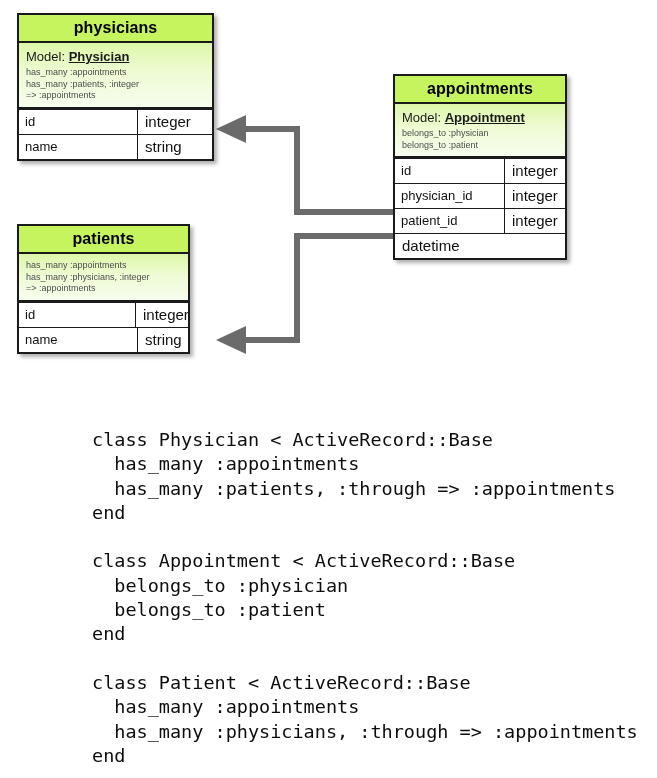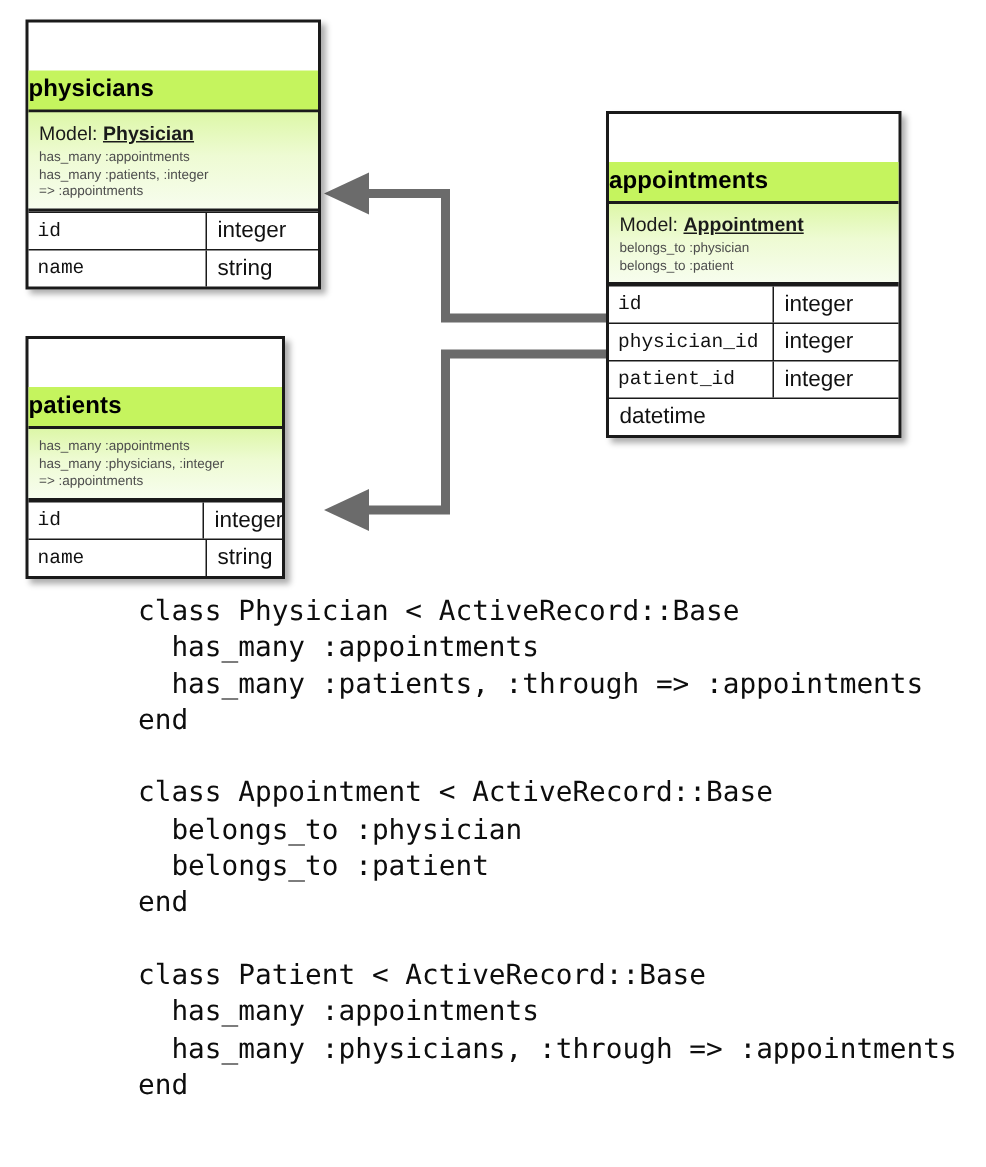--- a/index.html
+++ b/index.html
@@ -20,27 +20,27 @@
   .entity {
     position: absolute;
     box-sizing: border-box;
     border: 2px solid #1a1a1a;
     background: #ffffff;
     box-shadow: 3px 3px 4px rgba(0,0,0,0.32);
   }
   .entity-title {
     height: 26px;
     line-height: 26px;
+    text-align: center;
     font-weight: bold;
     font-size: 16px;
     color: #000000;
     background: #c5f45e;
     border-bottom: 2px solid #1a1a1a;
     letter-spacing: 0.1px;
-    margin-top: 32px;
   }
   .entity-model {
     background: linear-gradient(to bottom, #ddf7a8 0%, #eefbd3 45%, #f7fdee 100%);
     border-bottom: 2px solid #1a1a1a;
     padding: 6px 7px 5px 7px;
   }
   .model-line {
     font-size: 13px;
     color: #1a1a1a;
     line-height: 16px;
@@ -62,55 +62,54 @@
   .attr-row:first-child { border-top: none; }
   .attr-name {
     box-sizing: border-box;
     border-right: 1px solid #1a1a1a;
     padding-left: 6px;
     font-size: 13px;
     color: #111111;
     line-height: 23px;
     overflow: hidden;
     white-space: nowrap;
-    font-family: Liberation Mono, monospace;
   }
   .attr-type {
     box-sizing: border-box;
     padding-left: 7px;
     font-size: 15px;
     color: #111111;
     line-height: 23px;
     flex: 1 1 auto;
     overflow: hidden;
     white-space: nowrap;
   }
 
   
   #ent-physicians { left: 17px; top: 13px; width: 197px; }
   #ent-patients   { left: 17px; top: 224px; width: 173px; }
   #ent-physicians .attr-name, #ent-patients .attr-name { width: 119px; }
 
   
-  #ent-appointments { left: 404px; top: 74px; width: 197px; }
+  #ent-appointments { left: 393px; top: 74px; width: 174px; }
   #ent-appointments .attr-name { width: 110px; }
 
   
   #connectors {
     position: absolute;
     left: 0; top: 0;
     width: 657px; height: 778px;
     pointer-events: none;
   }
 
   
   #code-block {
     position: absolute;
     left: 92px;
-    top: 396px;
+    top: 428px;
     font-family: "DejaVu Sans Mono", monospace;
     font-size: 18.5px;
     line-height: 24.3px;
     color: #0d0d0d;
     white-space: pre;
   }
   .code-blank { display: block; height: 24.3px; }
 </style>
 </head>
 <body>

